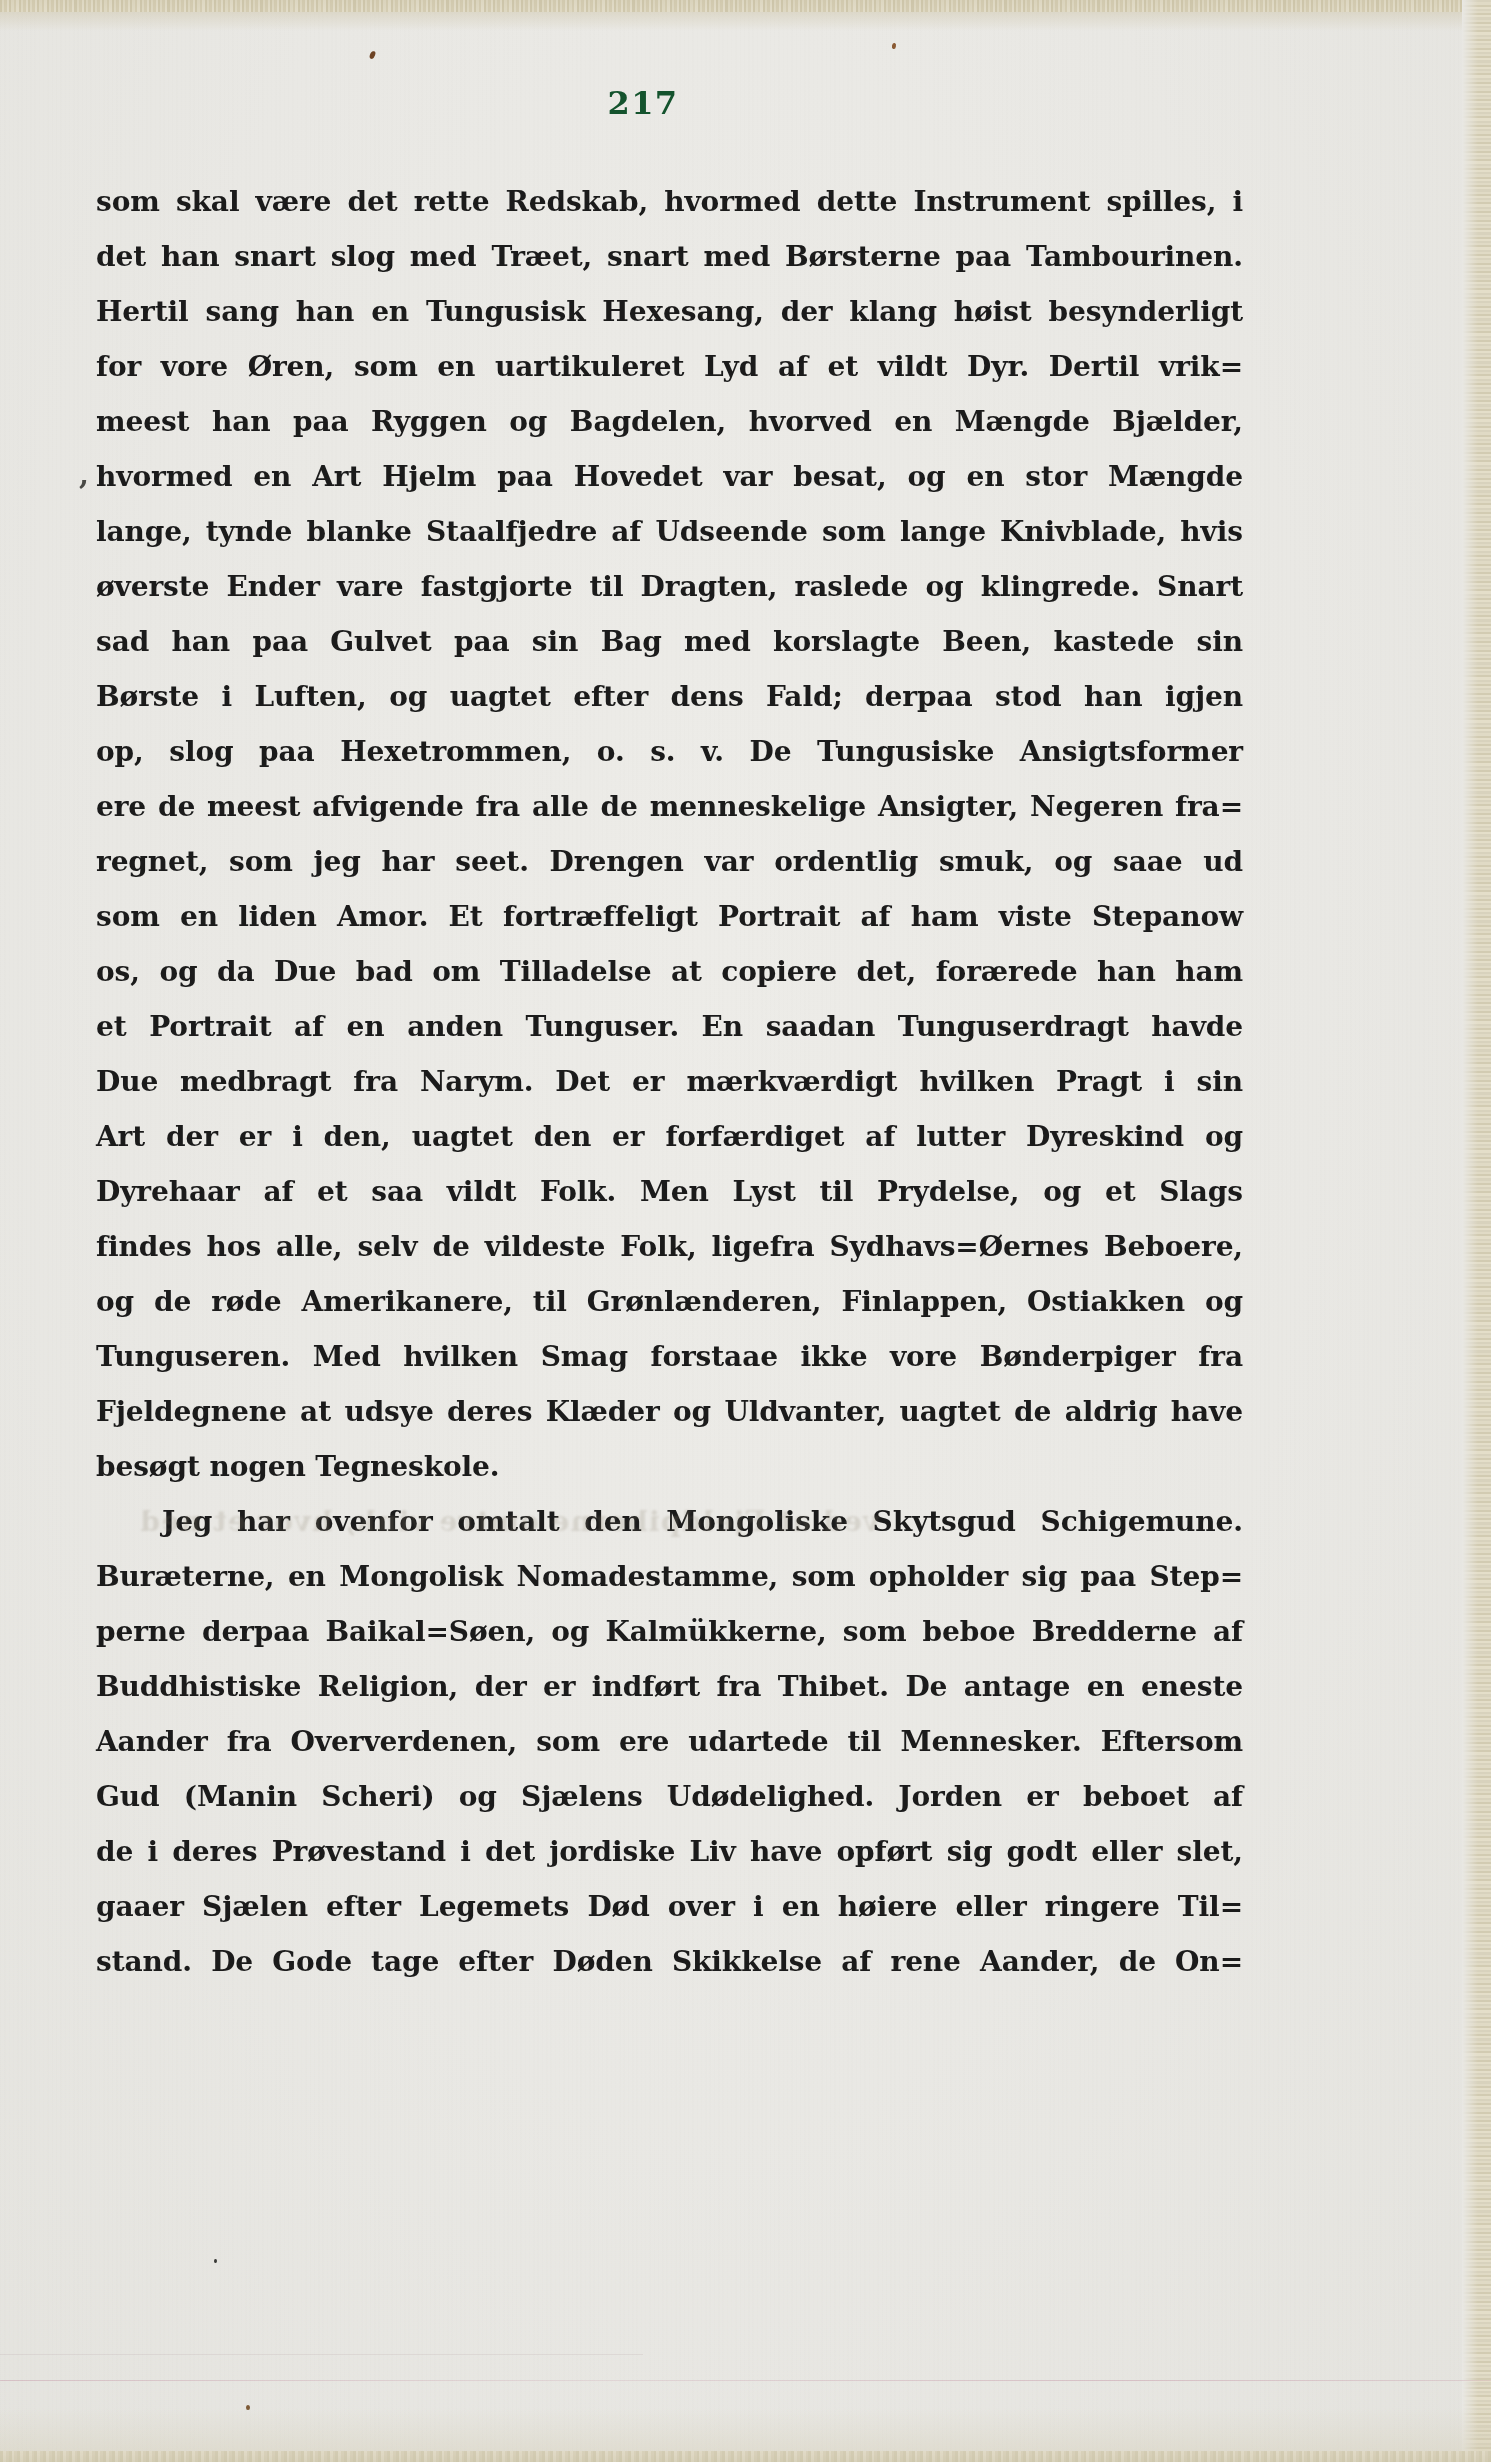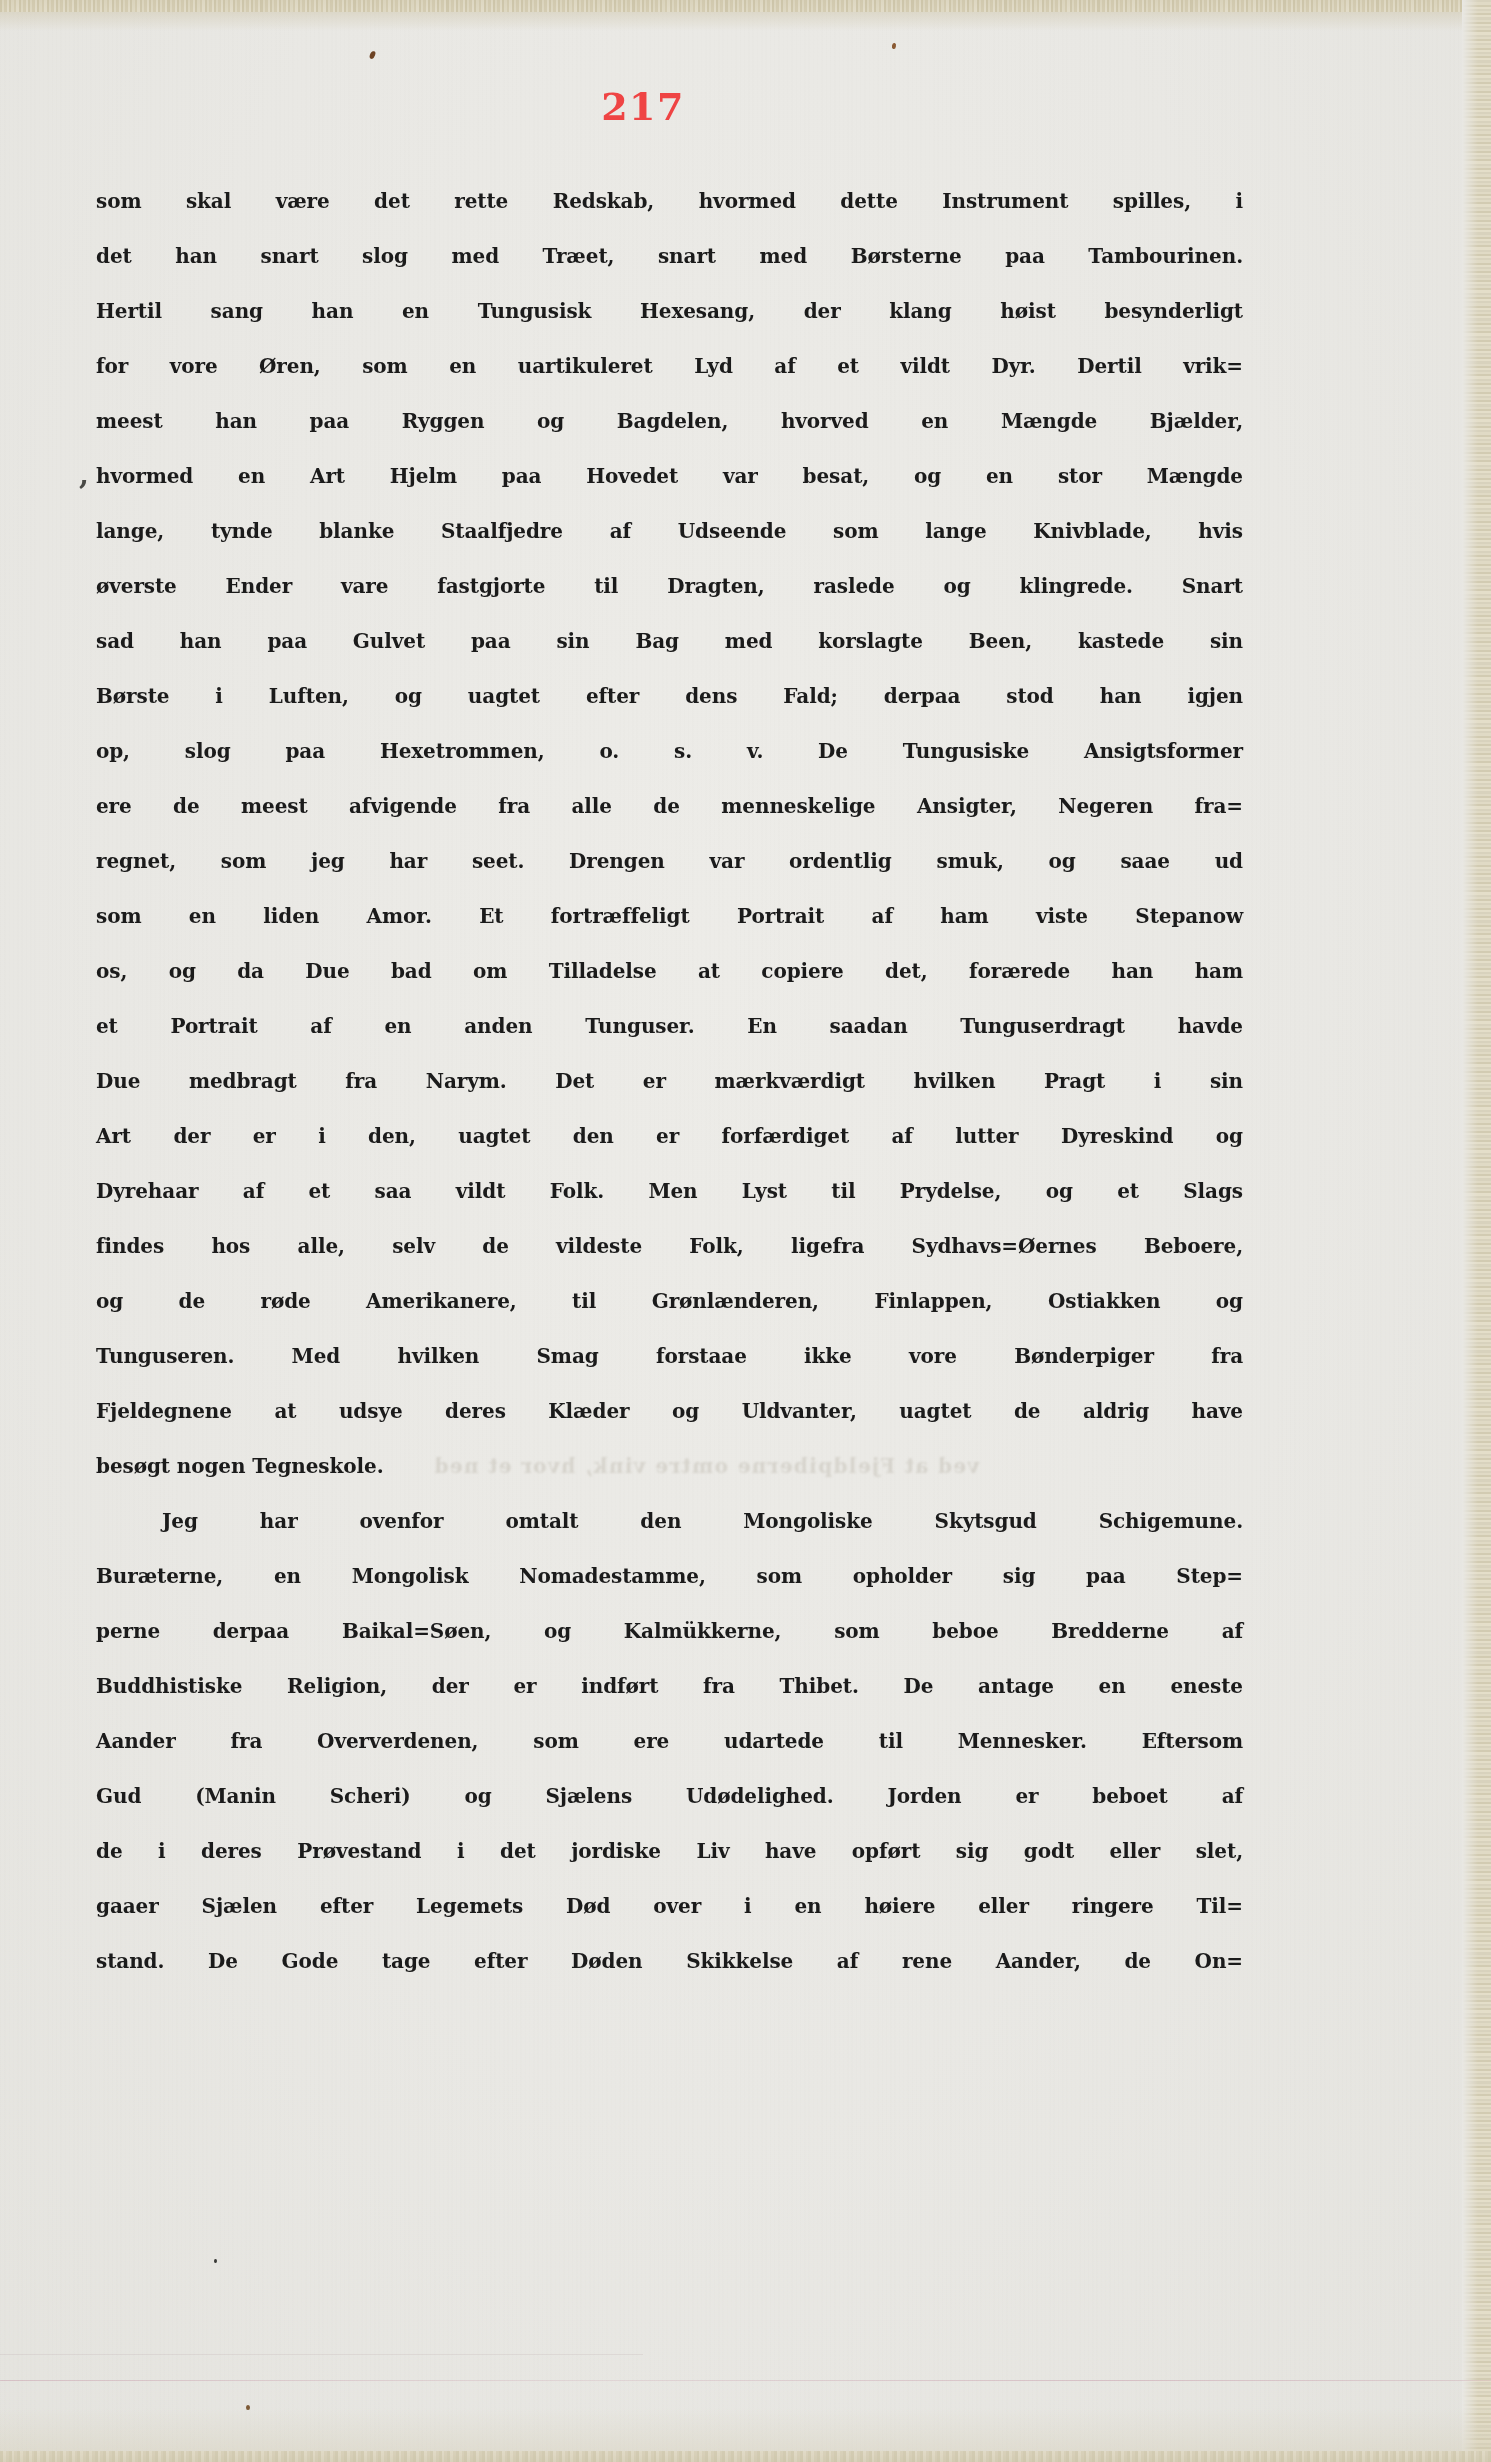--- a/index.html
+++ b/index.html
@@ -60,29 +60,29 @@
   .speck-d { left: 246px; top: 2405px; width: 3.6px; height: 5px;  background: #7d5a36; }
   .margin-mark {
     position: absolute; left: 79px; top: 457px;
     font-size: 28.6px; font-weight: 700; color: #4a4a46;
   }
 
   
   .page-number {
     position: absolute; left: 41px; top: 84px; width: 1204px;
     text-align: center;
-    font-size: 38px; font-weight: 700; color: #ef4444;
+    font-size: 32px; font-weight: 700; color: #14532d;
     letter-spacing: 1.4px;
   }
 
   
   .text-block {
     position: absolute; left: 96px; top: 174px; width: 1147px;
     color: #1b1b1b;
-    font-size: 20px; font-weight: 700;
+    font-size: 28px; font-weight: 700;
     letter-spacing: -0.1px;
   }
   .line {
     height: 55px; line-height: 55px;
     text-align: justify;
     text-align-last: justify;
     white-space: normal;
   }
   .line.para-end {
     text-align: left;

